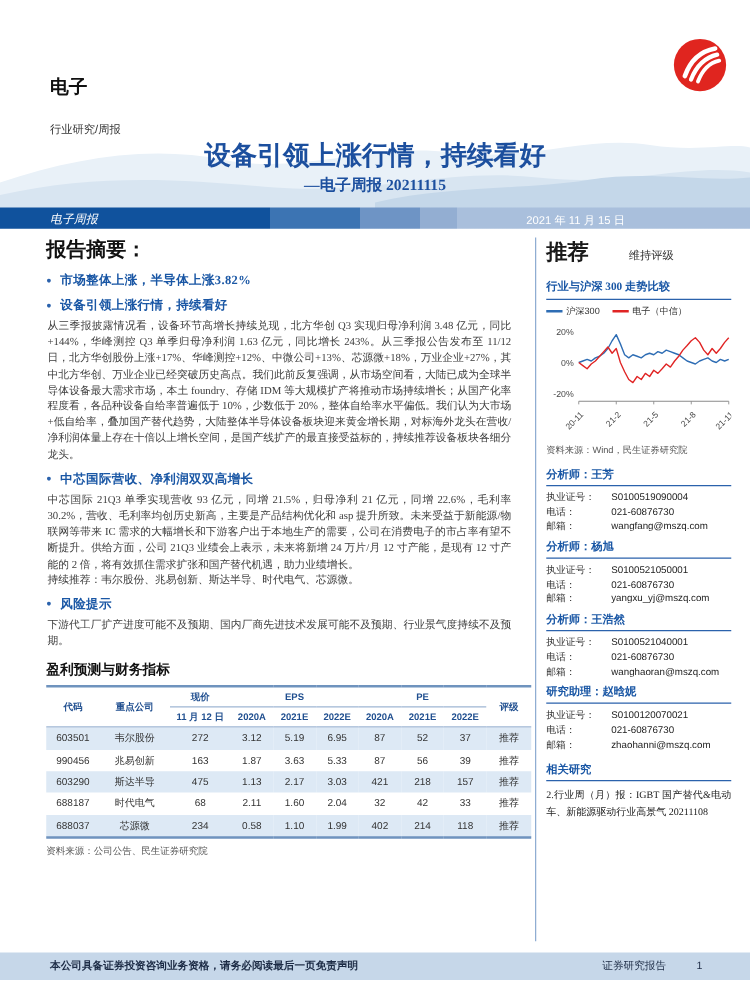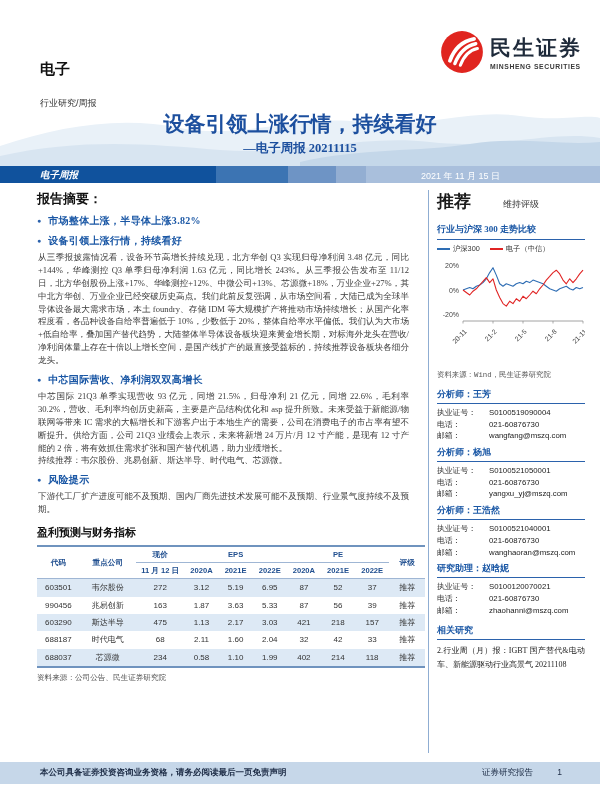--- a/index.html
+++ b/index.html
@@ -14,28 +14,28 @@
   .logo-text { margin-left:6px; }
   .logo-cn { font-size:21px; font-weight:bold; color:#1e2a3a; letter-spacing:2px; font-family:"Liberation Serif", serif; }
   .logo-en { font-size:6.8px; font-weight:bold; color:#3a3a3a; letter-spacing:0.6px; margin-top:1px; }
   .cat { position:absolute; left:40px; top:60px; font-size:15px; font-weight:bold; color:#111; z-index:2; }
   .subcat { position:absolute; left:40px; top:97px; font-size:9px; color:#333; z-index:2; }
   .title { position:absolute; left:0; top:110px; width:600px; text-align:center; font-size:21px; font-weight:bold; color:#1c4f9e; z-index:2; font-family:"Liberation Serif", serif; }
   .subtitle { position:absolute; left:0; top:140px; width:600px; text-align:center; font-size:12.5px; font-weight:bold; color:#1c4f9e; z-index:2; font-family:"Liberation Serif", serif; }
 
   .band { position:absolute; left:0; top:166px; width:600px; height:17px; z-index:2;
     background:linear-gradient(90deg,#10529d 0%,#10529d 36%,#3c74b3 36%,#3c74b3 48%,#6e94c5 48%,#6e94c5 56%,#93aed2 56%,#93aed2 61%,#a9bfdc 61%,#a9bfdc 100%); }
-  .band-left { position:absolute; left:40px; top:3px; color:#fff; font-size:9.5px; font-weight:bold; font-style:italic; font-family:"Liberation Serif", serif; }
+  .band-left { position:absolute; left:40px; top:3px; color:#fff; font-size:9.5px; font-weight:normal; font-style:italic; font-family:"Liberation Serif", serif; }
   .band-date { position:absolute; left:398px; width:125px; top:3.5px; text-align:center; color:#fff; font-size:9px; }
 
   
   .divider-v { position:absolute; left:428px; top:190px; height:563px; width:1px; background:#8fadd2; z-index:1; }
 
   .left-col { position:absolute; left:37px; top:190px; width:390px; z-index:2; }
-  .summary-heading { font-size:13px; font-weight:bold; color:#111; font-family:"Liberation Serif", serif; margin-bottom:5px; }
+  .summary-heading { font-size:16px; font-weight:bold; color:#111; font-family:"Liberation Serif", serif; margin-bottom:5px; }
   .sec-title { margin:6px 0 3px 0; font-size:10px; font-weight:bold; color:#1a57a5; font-family:"Liberation Serif", serif; }
   .sec-title .bullet { color:#2b62ac; font-size:7px; margin-right:7px; vertical-align:1px; }
   .sec-title .t-text { letter-spacing:0.3px; }
   .sec-body { width:371px; font-size:8.6px; line-height:1.5; color:#3c3c3c; text-align:justify; font-family:"Liberation Serif", serif; margin-left:1px; }
 
   .forecast-heading { margin-top:9px; font-size:11px; font-weight:bold; color:#111; font-family:"Liberation Serif", serif; }
   table.forecast { width:388px; border-collapse:collapse; table-layout:fixed; margin-top:5px;
     border-top:2px solid #6f93be; border-bottom:2px solid #6f93be; }
   table.forecast th { font-size:7.6px; font-weight:bold; color:#1f4e8f; padding:2.5px 0; text-align:center; }
   table.forecast th.grp { border-bottom:1px solid #9fb6d4; }
@@ -47,21 +47,21 @@
   
   .sidebar { position:absolute; left:437px; top:190px; width:148px; z-index:2; }
   .rating-row { display:flex; align-items:flex-end; margin-bottom:10px; }
   .rating-big { font-size:17px; font-weight:bold; color:#1a1a1a; font-family:"Liberation Serif", serif; }
   .rating-note { font-size:9px; color:#333; margin-left:32px; margin-bottom:2px; }
   .chart-title { font-size:9px; font-weight:bold; color:#1a57a5; font-family:"Liberation Serif", serif; border-bottom:1.5px solid #2b62ac; padding-bottom:3px; margin-bottom:4px; }
   .legend { display:flex; align-items:center; font-size:7.3px; color:#333; margin-bottom:1px; }
   .legend .sw { display:inline-block; width:13px; height:2px; margin-right:3px; }
   .legend .li + .li { margin-left:10px; }
   .legend .li { display:flex; align-items:center; }
-  .src { font-size:7.4px; color:#555; font-family:Liberation Mono, monospace; margin:15px 0 8px 0; }
+  .src { font-size:7.4px; color:#555; font-family:Liberation Sans, sans-serif; margin:0 0 8px 0; }
 
   .an-block { margin-bottom:4px; }
   .an-head { font-size:9px; font-weight:bold; color:#1a57a5; font-family:"Liberation Serif", serif; border-bottom:1.2px solid #2b62ac; padding-bottom:2px; margin-bottom:3px; }
   .an-row { display:flex; font-size:7.8px; color:#333; line-height:1.5; }
   .an-row .lab { width:52px; flex:none; font-family:"Liberation Serif", serif; }
   .an-row .val { color:#222; }
 
   .related-heading { font-size:9px; font-weight:bold; color:#1a57a5; font-family:"Liberation Serif", serif; border-bottom:1.2px solid #2b62ac; padding-bottom:2px; margin:8px 0 4px 0; }
   .rel-item { font-size:8px; color:#222; line-height:1.75; font-family:"Liberation Serif", serif; text-align:justify; margin-bottom:2px; cursor:pointer; }
 
@@ -84,24 +84,20 @@
     <path d="M300,76 C360,62 420,66 470,58 C520,50 560,60 600,56 L600,82 L300,82 Z" fill="#c4d7e9"></path>
   </svg>
 
   <div class="logo">
     <svg class="logo-mark" viewBox="0 0 40 40">
       <circle cx="20" cy="20" r="19" fill="#e0251f"></circle>
       <path d="M9 28 Q15 11 31 8" stroke="#fff" stroke-width="3.4" fill="none" stroke-linecap="round"></path>
       <path d="M13.5 30.5 Q19.5 15.5 32.5 12.5" stroke="#fff" stroke-width="3.1" fill="none" stroke-linecap="round"></path>
       <path d="M18.5 32 Q23.5 19 34 16.8" stroke="#fff" stroke-width="2.8" fill="none" stroke-linecap="round"></path>
     </svg>
-    <div class="logo-text">
-      <div class="logo-cn">民生证券</div>
-      <div class="logo-en">MINSHENG SECURITIES</div>
-    </div>
   </div>
 
   <div class="cat">电子</div>
   <div class="subcat">行业研究/周报</div>
   <h1 class="title">设备引领上涨行情，持续看好</h1>
   <div class="subtitle">—电子周报 20211115</div>
 
   <div class="band">
     <span class="band-left">电子周报</span>
     <span class="band-date">2021 年 11 月 15 日</span>

